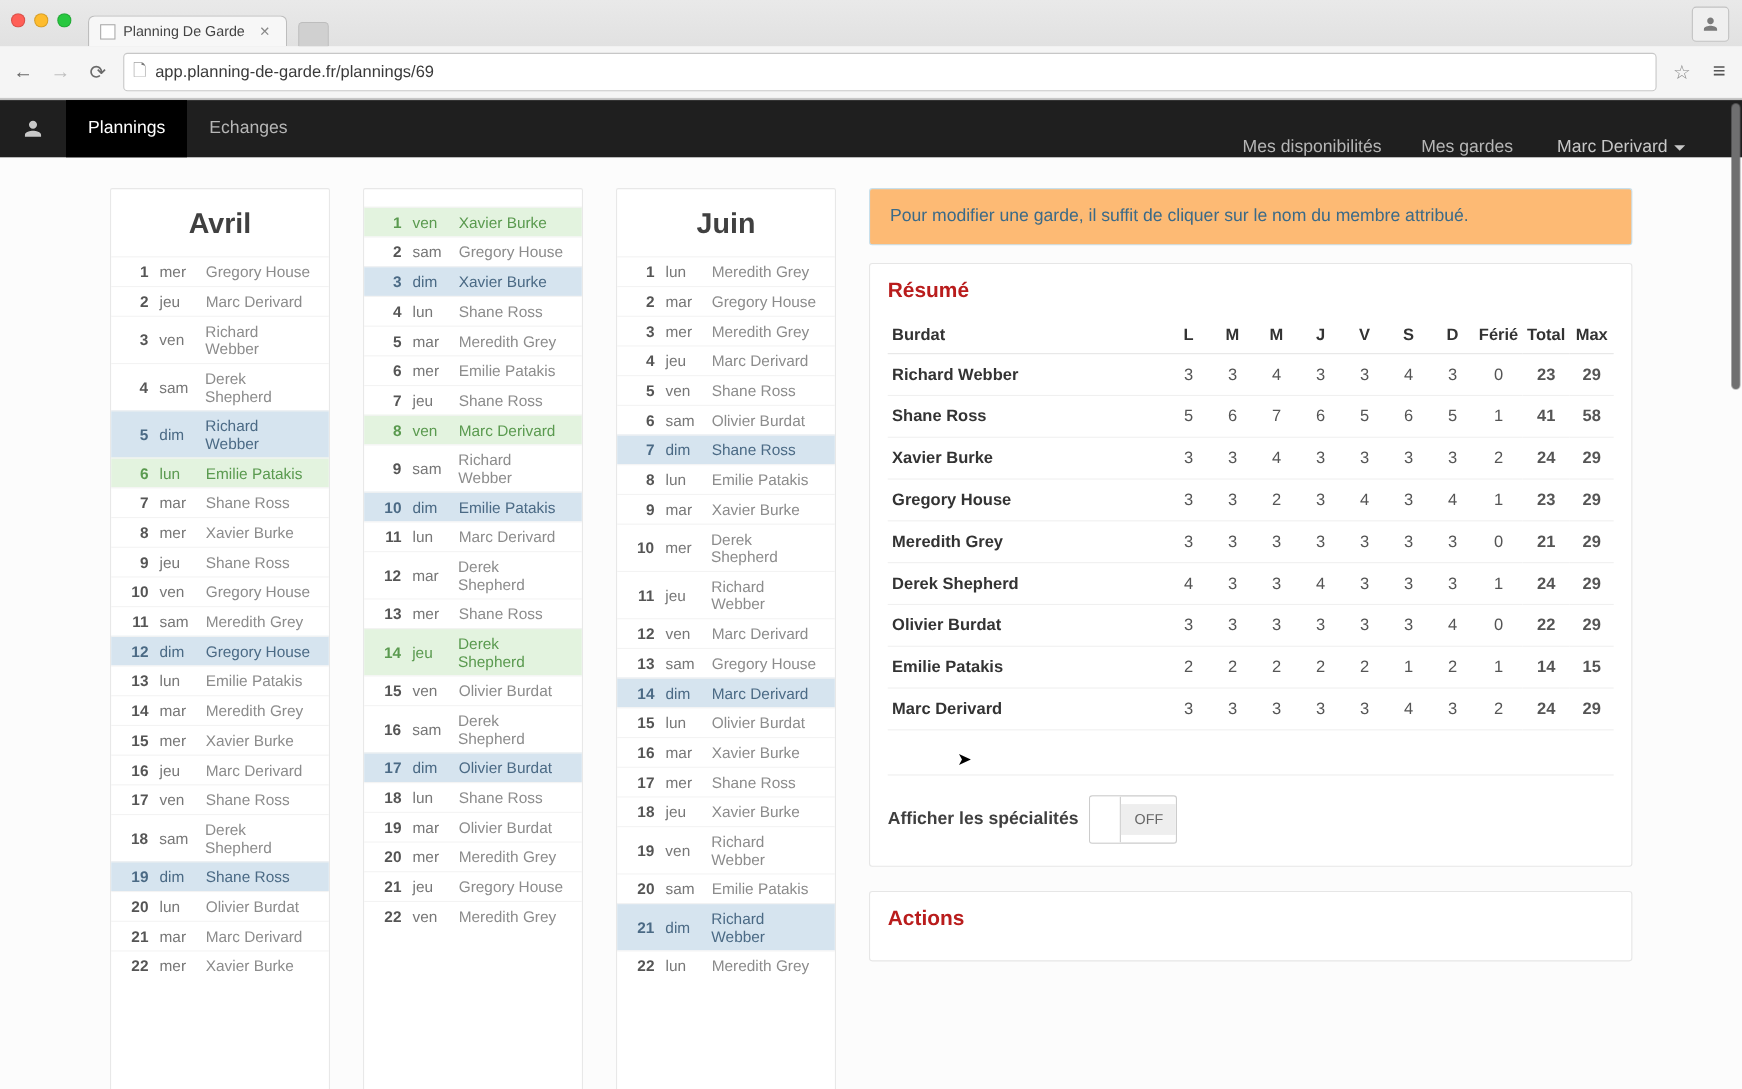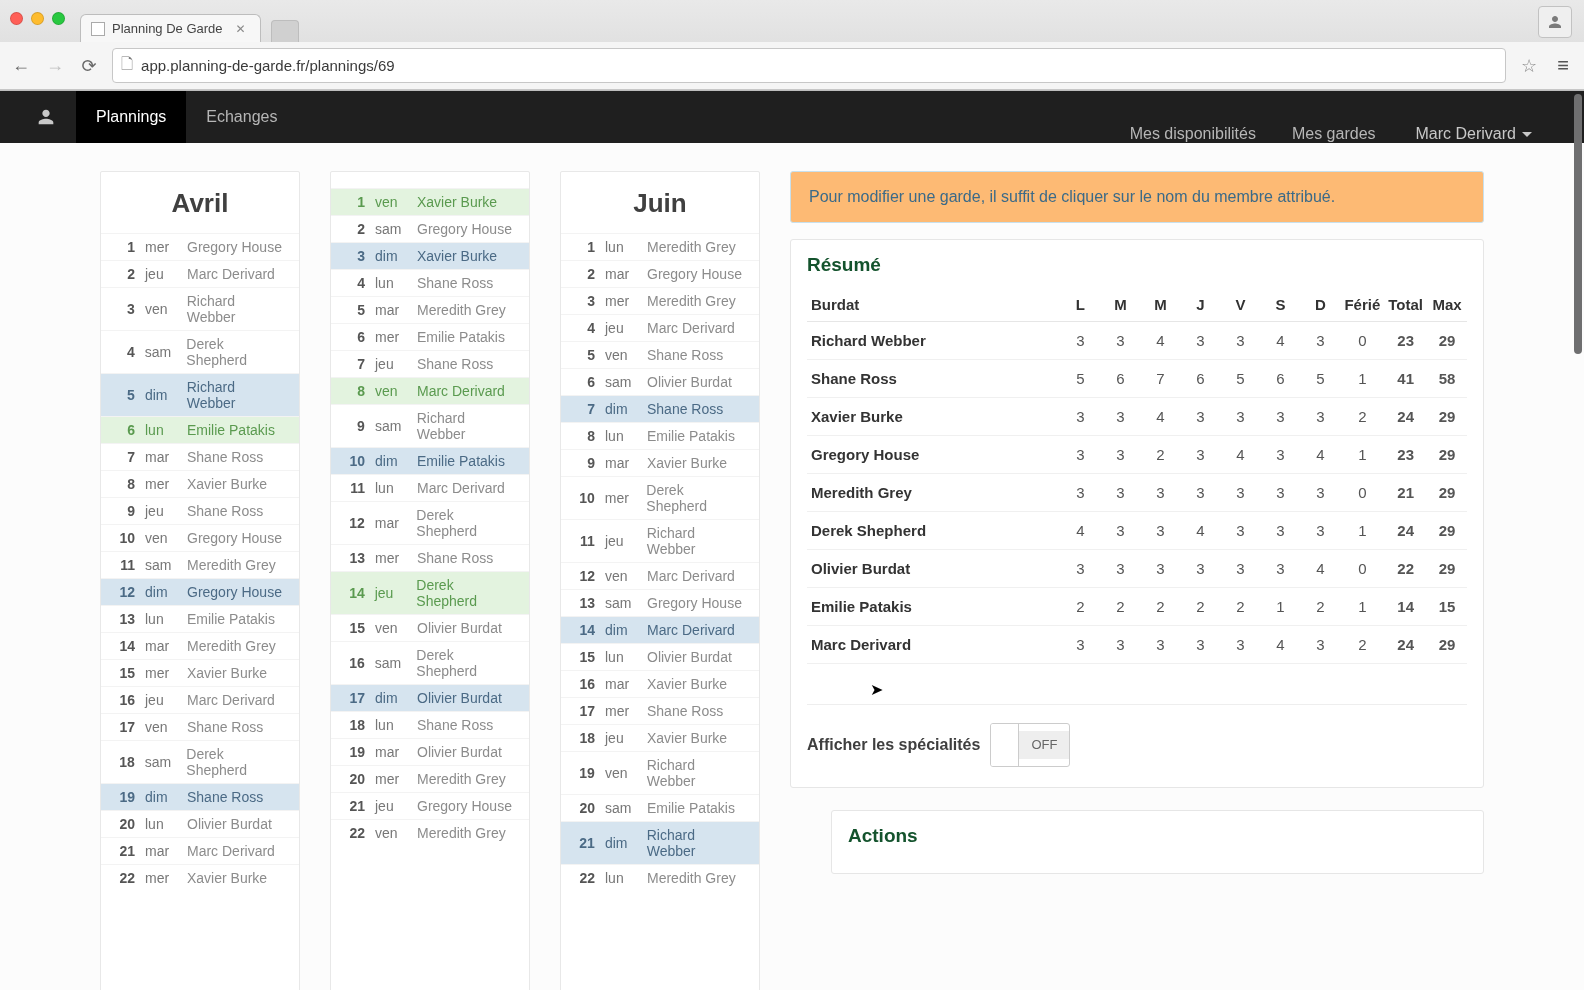--- a/index.html
+++ b/index.html
@@ -20,21 +20,21 @@
 
     .toolbar { display:flex; align-items:center; gap:12px; padding:6px 10px; background:#f5f5f5; border-bottom:1px solid #c7c7c7;}
     .tb-btn { width:22px; height:22px; display:flex; align-items:center; justify-content:center; color:#6a6a6a; font-size:18px;}
     .tb-btn.disabled{color:#c0c0c0;}
     .omnibox { flex:1; display:flex; align-items:center; background:#fff; border:1px solid #c7c7c7; border-radius:4px; padding:4px 8px; font-size:15px; color:#3a3a3a; }
     .lock-icon{color:#7a7a7a;margin-right:8px;}
     .star-icon{color:#8a8a8a; font-size:18px;}
     .menu-icon{font-size:20px; color:#555;}
 
     
-    .navbar { background:#1f1f1f; display:flex; align-items:stretch; padding:0 30px 0 16px; height:52px; }
+    .navbar { background:#1f1f1f; display:flex; align-items:stretch; padding:0 30px 0 0; height:52px; }
     .brand { width:60px; display:flex; align-items:center; justify-content:center; }
     .brand svg{width:22px;height:22px;fill:#c8c8c8;}
     .nav-item { display:flex; align-items:center; padding:0 20px; color:#b6b6b6; font-size:16px; cursor:pointer; }
     .nav-item.active { background:#000; color:#fff; }
     .nav-spacer{flex:1;}
     .nav-right { display:flex; align-items:flex-end; }
     .nav-right .nav-item{padding:0 18px;}
     .nav-user { display:flex; align-items:center; color:#c8c8c8; padding:0 22px; gap:6px;}
     .caret-down{display:inline-block; width:0;height:0;border-left:5px solid transparent;border-right:5px solid transparent;border-top:5px solid #c8c8c8;}
 
@@ -49,33 +49,33 @@
     .day-name { color:#8c8c8c; font-weight:500; cursor:pointer;}
     .day-row.hl-blue { background:#d6e4ef; }
     .day-row.hl-blue .day-num,.day-row.hl-blue .day-dow{color:#4b6a85;}
     .day-row.hl-blue .day-name{color:#4b6a85;}
     .day-row.hl-green { background:#e3f3df; }
     .day-row.hl-green .day-num,.day-row.hl-green .day-dow,.day-row.hl-green .day-name{color:#5a9a4f;}
 
     .right-col { flex:1; display:flex; flex-direction:column; gap:16px; }
     .info-banner { background:#fdba74; border:1px solid #c8e0ec; border-radius:3px; padding:16px 18px; font-size:16px; color:#3b6a88; }
     .panel { background:#fff; border:1px solid #e6e6e6; border-radius:3px; padding:14px 16px; }
-    .panel-title { font-size:19px; font-weight:600; margin-bottom:12px; color:#14532d;}
+    .panel-title { font-size:19px; font-weight:600; margin-bottom:12px; color:#b91c1c;}
     table.summary { width:100%; border-collapse:collapse; font-size:15px;}
     table.summary th { text-align:left; padding:8px 4px; color:#333; font-weight:700; border-bottom:1px solid #e6e6e6;}
     table.summary th.c, table.summary td.c { text-align:center; width:40px;}
     table.summary th.b, table.summary td.b { font-weight:700; }
     table.summary td { padding:10px 4px; border-bottom:1px solid #f0f0f0; color:#555;}
     table.summary td.name{font-weight:700;color:#333;}
     .specialites-row{display:flex;align-items:center;gap:10px;padding:18px 0 6px 0;border-top:1px solid #eee;margin-top:40px;}
     .spec-label{font-weight:700;font-size:16px;color:#3f3f3f;}
     .toggle{display:flex;align-items:center;background:#fff;border:1px solid #ccc;border-radius:3px;overflow:hidden;height:44px;}
     .toggle-knob{width:28px;height:100%;border-right:1px solid #ccc;background:#fff;}
     .toggle-off{padding:0 12px;font-size:13px;color:#666;background:#eee;line-height:28px;}
-    .actions-panel{margin-top:6px;margin-left:41px;}
+    .actions-panel{margin-top:6px;}
 
     .cursor { position:fixed; left:870px; top:680px; font-size:16px; color:#000; pointer-events:none;}
     .scrollbar-fake{position:fixed;right:2px;top:94px;width:8px;height:260px;background:#6f6f70;border-radius:4px;}
   </style>
 </head>
 <body>
 
 <div class="browser-chrome">
   <div class="tab-bar">
     <div class="traffic-lights">

